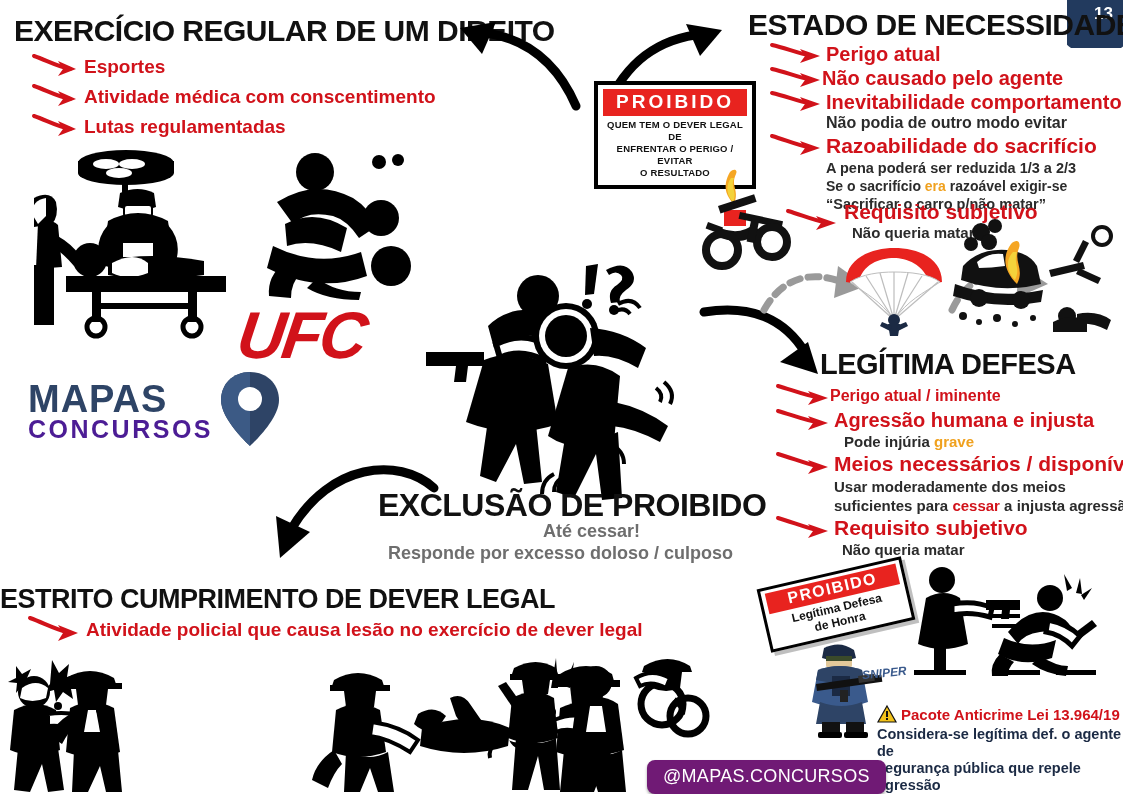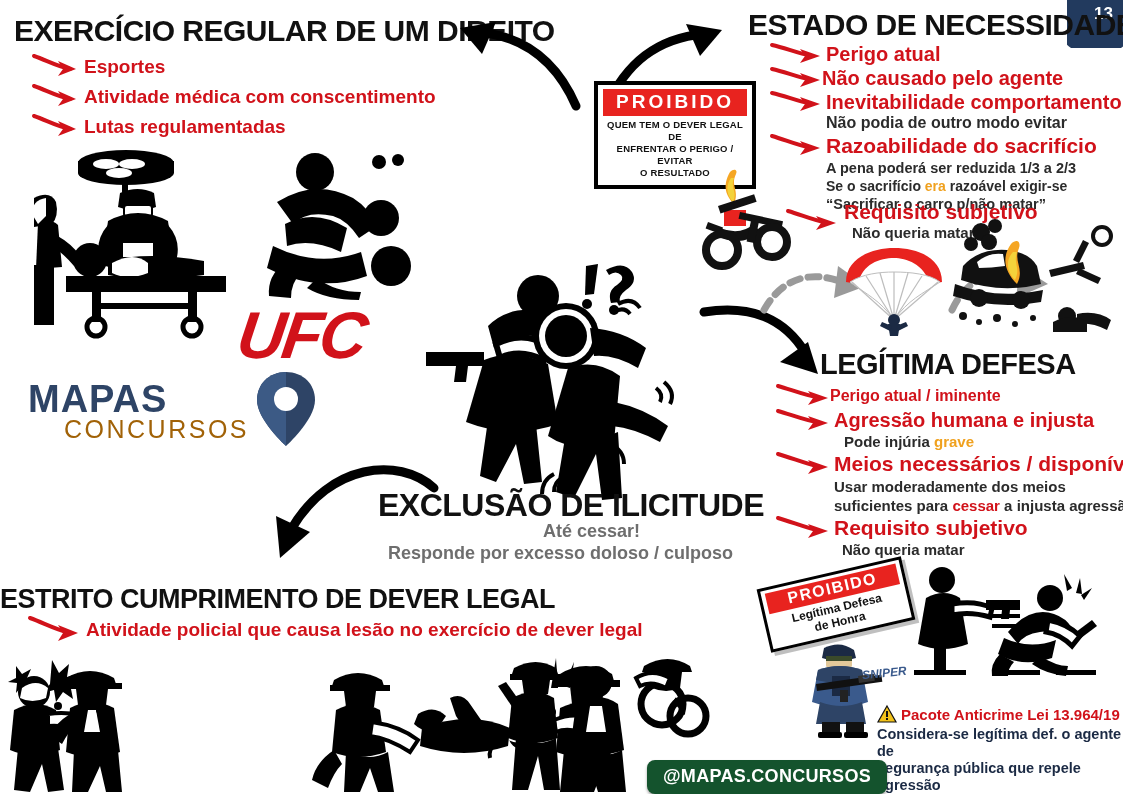--- a/index.html
+++ b/index.html
@@ -90,28 +90,28 @@
     color:#fff;font-weight:bold;font-size:17px;
   }
 
   
   .logo-wrap{left:28px;top:376px;}
   .logo-m{
     font-size:38px;font-weight:bold;color:#2e4466;
     letter-spacing:1px;line-height:34px;
   }
   .logo-c{
-    font-size:25px;font-weight:normal;color:#a16207;
-    letter-spacing:2.5px;line-height:26px;margin-left:36px;
+    font-size:25px;font-weight:bold;color:#4c1d95;
+    letter-spacing:2.5px;line-height:26px;
   }
 
   
   .ig-pill{
     left:647px;top:760px;
-    background:#14532d;color:#fff;font-weight:bold;
+    background:#701a75;color:#fff;font-weight:normal;
     font-size:18px;letter-spacing:.3px;
     padding:6px 16px 7px;border-radius:8px;
     box-shadow:0 2px 3px rgba(0,0,0,.35);
   }
 
   
   .t-exclusao{
     left:378px;top:487px;font-size:32px;font-weight:bold;color:#111;
     letter-spacing:-0.5px;white-space:nowrap;
   }
@@ -434,21 +434,21 @@
       <path d="M200 52 q14 -8 22 4" stroke="#000" stroke-width="4" fill="none"></path>
       <path d="M238 136 q8 6 4 14" stroke="#000" stroke-width="4" fill="none"></path>
       <path d="M246 130 q12 10 6 22" stroke="#000" stroke-width="4" fill="none"></path>
       <path d="M184 196 q10 4 10 14" stroke="#000" stroke-width="4" fill="none"></path>
       <path d="M192 192 q14 6 14 20" stroke="#000" stroke-width="4" fill="none"></path>
       <path d="M144 226 q-8 4 -8 14" stroke="#000" stroke-width="4" fill="none"></path>
       <path d="M136 222 q-12 6 -12 20" stroke="#000" stroke-width="4" fill="none"></path>
     </g>
   </svg>
 
-  <div class="abs t-exclusao">EXCLUSÃO DE ILICITUDE</div>
+  <div class="abs t-exclusao">EXCLUSÃO DE PROIBIDO</div>
   <div class="abs t-ate">Até cessar!</div>
   <div class="abs t-responde">Responde por excesso doloso / culposo</div>
 
   <div class="abs sec-title t-legitima">LEGÍTIMA DEFESA</div>
 
   <div class="abs" style="left:776px;top:383px;">
     <div class="row" style="height:25px;">
       <svg class="arrow-sm" style="width:54px;height:23px;" viewBox="0 0 54 23">
         <path d="M2 2 C16 6 28 11 44 14" stroke="#d1121a" stroke-width="4" fill="none" stroke-linecap="round"></path>
         <path d="M32 7 L52 14 L32 21 L37 14 Z" fill="#d1121a"></path>

